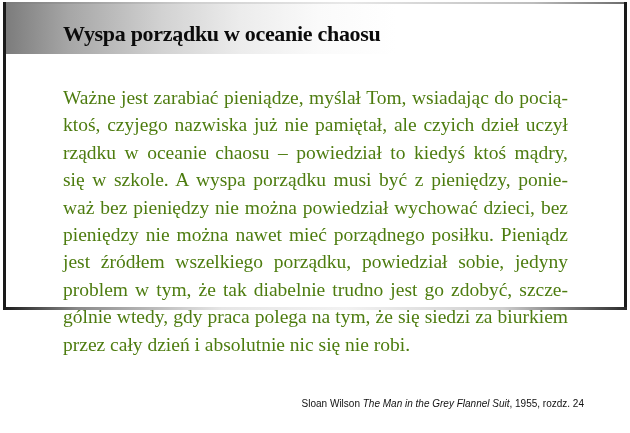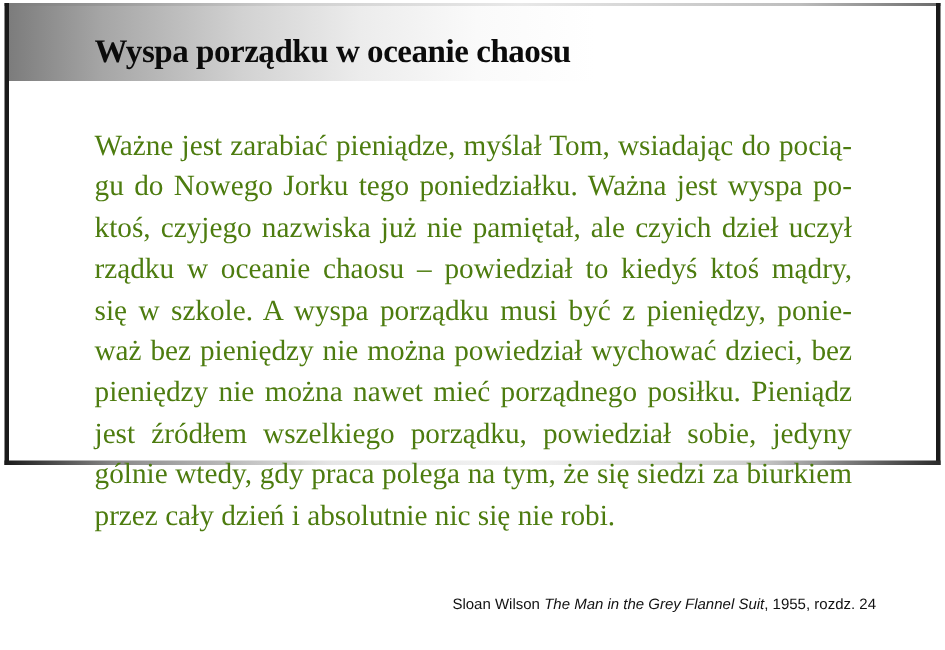--- a/index.html
+++ b/index.html
@@ -54,25 +54,25 @@
 <div class="frame">
   <div class="border-top"></div>
   <div class="border-left"></div>
   <div class="border-right"></div>
   <div class="border-bottom"></div>
   <div class="header-band"></div>
   <h2 class="title">Wyspa porządku w oceanie chaosu</h2>
 
   <p class="body-text">
     <span class="line">Ważne jest zarabiać pieniądze, myślał Tom, wsiadając do pocią-</span>
-    <span class="line">gu do Nowego Jorku tego poniedziałku. Ważna jest wyspa po-</span>
     <span class="line">ktoś, czyjego nazwiska już nie pamiętał, ale czyich dzieł uczył</span>
     <span class="line">rządku w oceanie chaosu – powiedział to kiedyś ktoś mądry,</span>
     <span class="line">się w szkole. A wyspa porządku musi być z pieniędzy, ponie-</span>
     <span class="line">waż bez pieniędzy nie można powiedział wychować dzieci, bez</span>
     <span class="line">pieniędzy nie można nawet mieć porządnego posiłku. Pieniądz</span>
     <span class="line">jest źródłem wszelkiego porządku, powiedział sobie, jedyny</span>
+    <span class="line">problem w tym, że tak diabelnie trudno jest go zdobyć, szcze-</span>
     <span class="line">gólnie wtedy, gdy praca polega na tym, że się siedzi za biurkiem</span>
     <span class="line last">przez cały dzień i absolutnie nic się nie robi.</span>
   </p>
 
   <p class="citation"><span>Sloan Wilson </span><i>The Man in the Grey Flannel Suit</i><span>, 1955, rozdz. 24</span></p>
 </div>
 
 </body></html>

